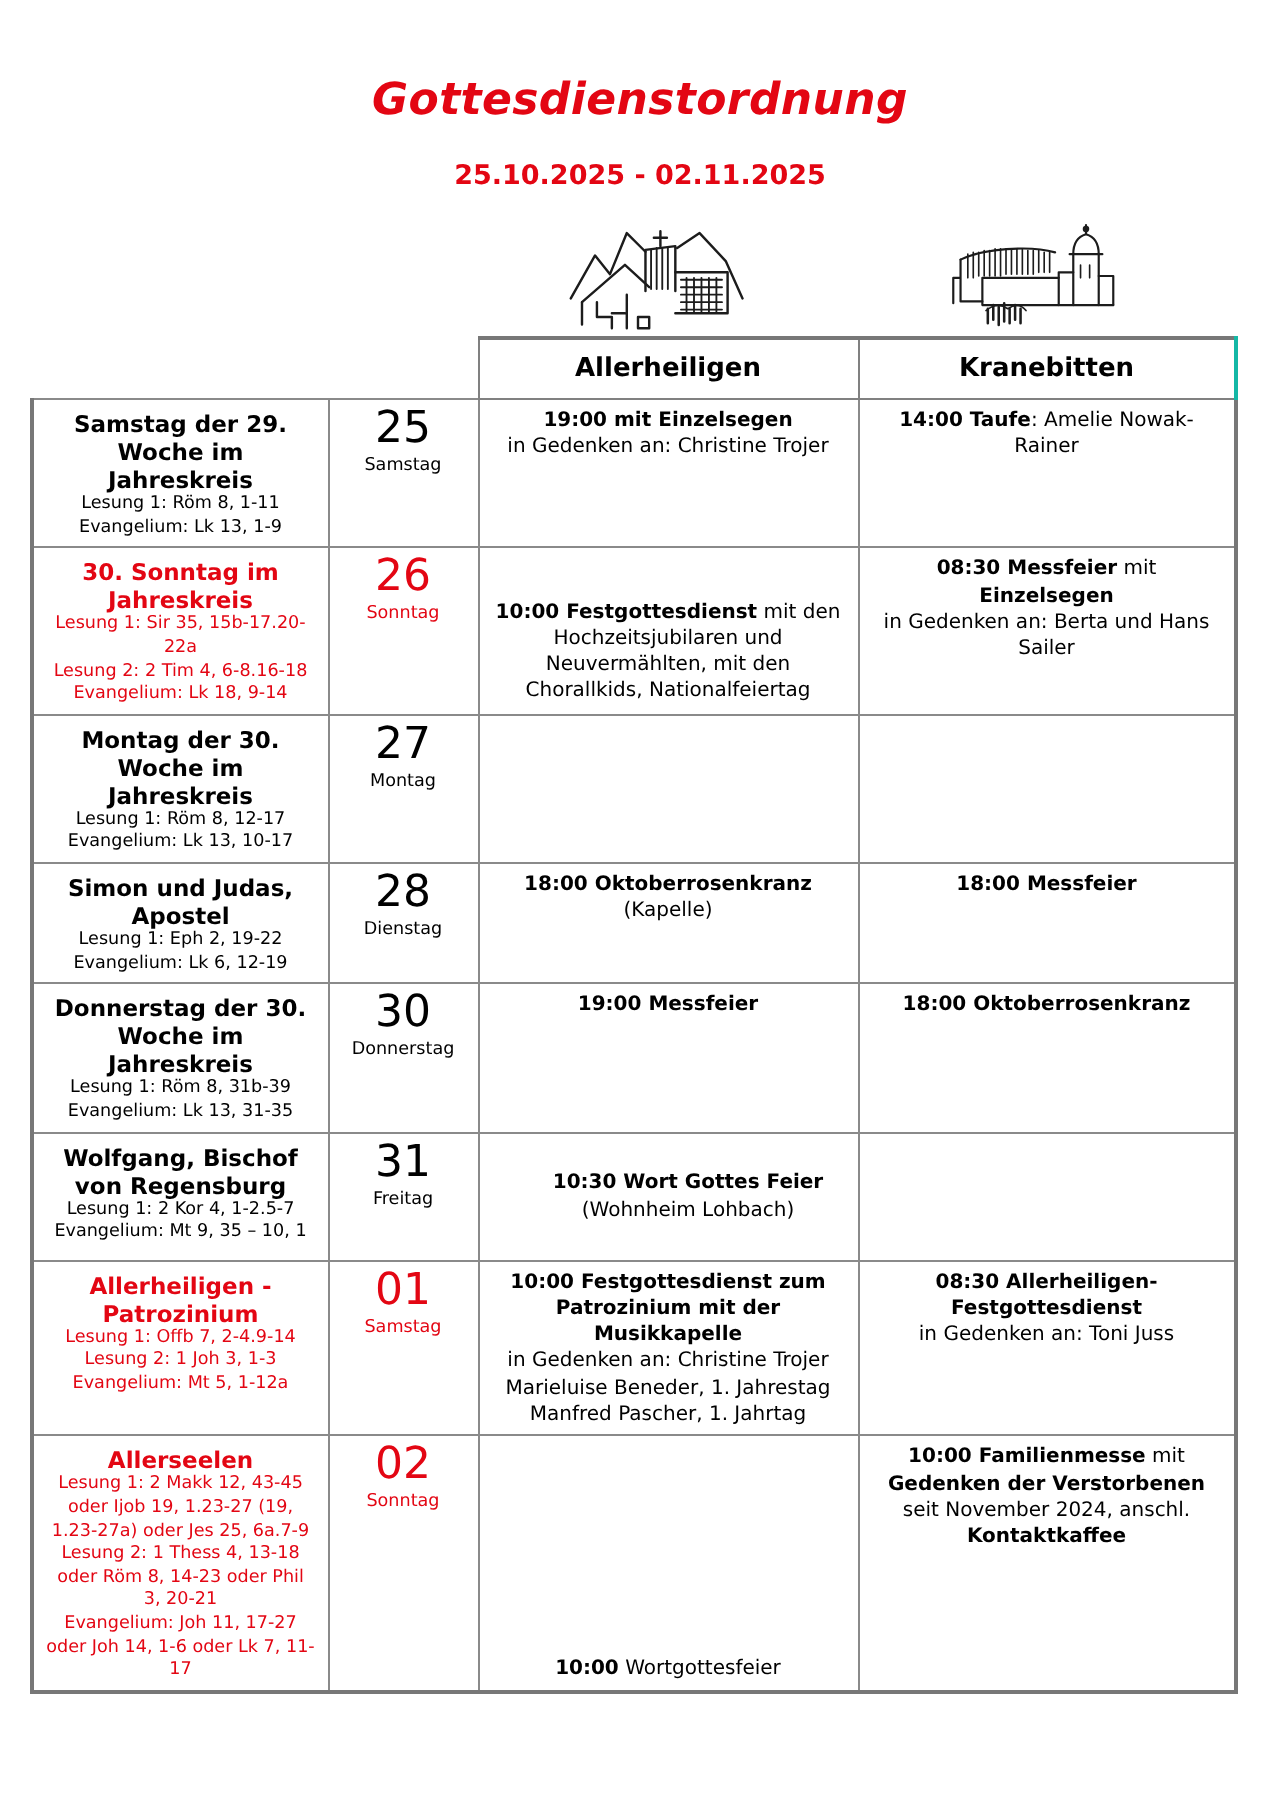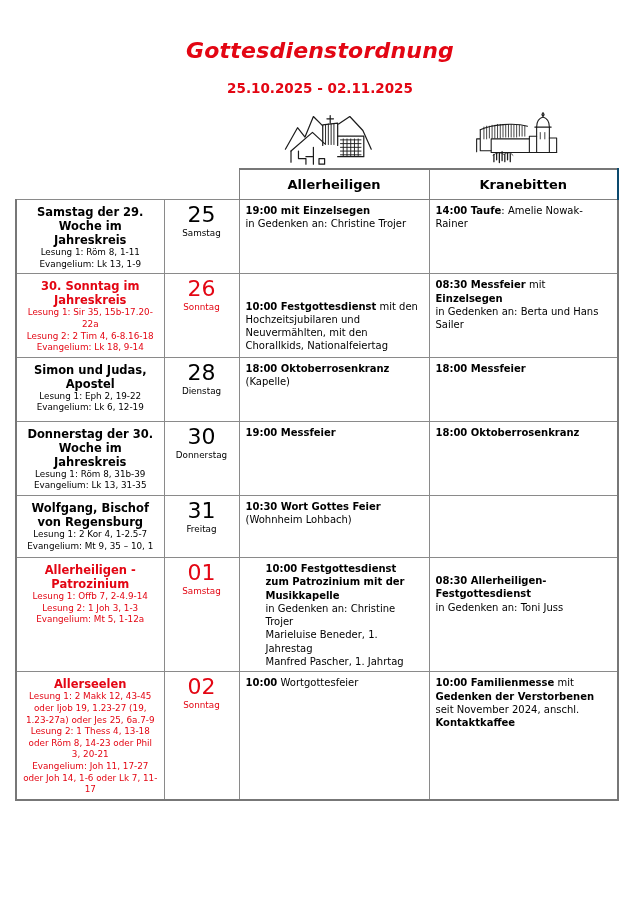--- a/index.html
+++ b/index.html
@@ -28,24 +28,24 @@
 
   table.sched{
     border-collapse:collapse;table-layout:fixed;
     width:602px;margin:2px 0 0 15px;
   }
   th.blank{border:none;background:none;}
   th.head{
     border:1px solid #808080;border-top:2px solid #777;
     height:27px;font-size:13px;font-weight:700;text-align:center;
   }
-  th.head:last-child{border-right:2px solid #0c4a6e;border-radius:10px;}
+  th.head:last-child{border-right:2px solid #14b8a6;border-radius:10px;}
   td{
     border:1px solid #8a8a8a;vertical-align:top;
-    padding:3px 6px;overflow:hidden;
+    padding:3px 6px;overflow:hidden;text-align:center;
   }
   td:first-child{border-left:2px solid #777;}
   td:last-child{border-right:2px solid #777;}
   tbody tr:last-child td{border-bottom:2px solid #777;}
 
   td.day-cell{text-align:center;padding-top:5px;margin-left:18px;}
   .day-title{font-weight:700;font-size:11.5px;line-height:1.22;}
   .reading{font-size:8.8px;line-height:1.32;}
   td.date-cell{text-align:center;padding-top:4px;}
   .date-num{font-size:22px;font-weight:400;line-height:1.0;}
@@ -167,20 +167,33 @@
         <td class="event-cell col-a">
           <div class="event-para"><span class="b">10:00 Festgottesdienst</span><span> mit den Hochzeitsjubilaren und Neuvermählten, mit den Chorallkids, Nationalfeiertag</span></div>
         </td>
         <td class="event-cell col-b">
           <div class="event-para"><span class="b">08:30 Messfeier</span><span> mit </span><span class="b">Einzelsegen</span></div>
           <div class="event-para"><span>in Gedenken an: Berta und Hans Sailer</span></div>
         </td>
       </tr>
       <tr>
         <td class="day-cell">
+          <div class="day-title">Montag der 30. Woche im Jahreskreis</div>
+          <div class="reading">Lesung 1: Röm 8, 12-17</div>
+          <div class="reading">Evangelium: Lk 13, 10-17</div>
+        </td>
+        <td class="date-cell">
+          <div class="date-num">27</div>
+          <div class="weekday">Montag</div>
+        </td>
+        <td class="event-cell col-a"></td>
+        <td class="event-cell col-b"></td>
+      </tr>
+      <tr>
+        <td class="day-cell">
           <div class="day-title">Simon und Judas, Apostel</div>
           <div class="reading">Lesung 1: Eph 2, 19-22</div>
           <div class="reading">Evangelium: Lk 6, 12-19</div>
         </td>
         <td class="date-cell">
           <div class="date-num">28</div>
           <div class="weekday">Dienstag</div>
         </td>
         <td class="event-cell col-a">
           <div class="event-para"><span class="b">18:00 Oktoberrosenkranz</span></div>

